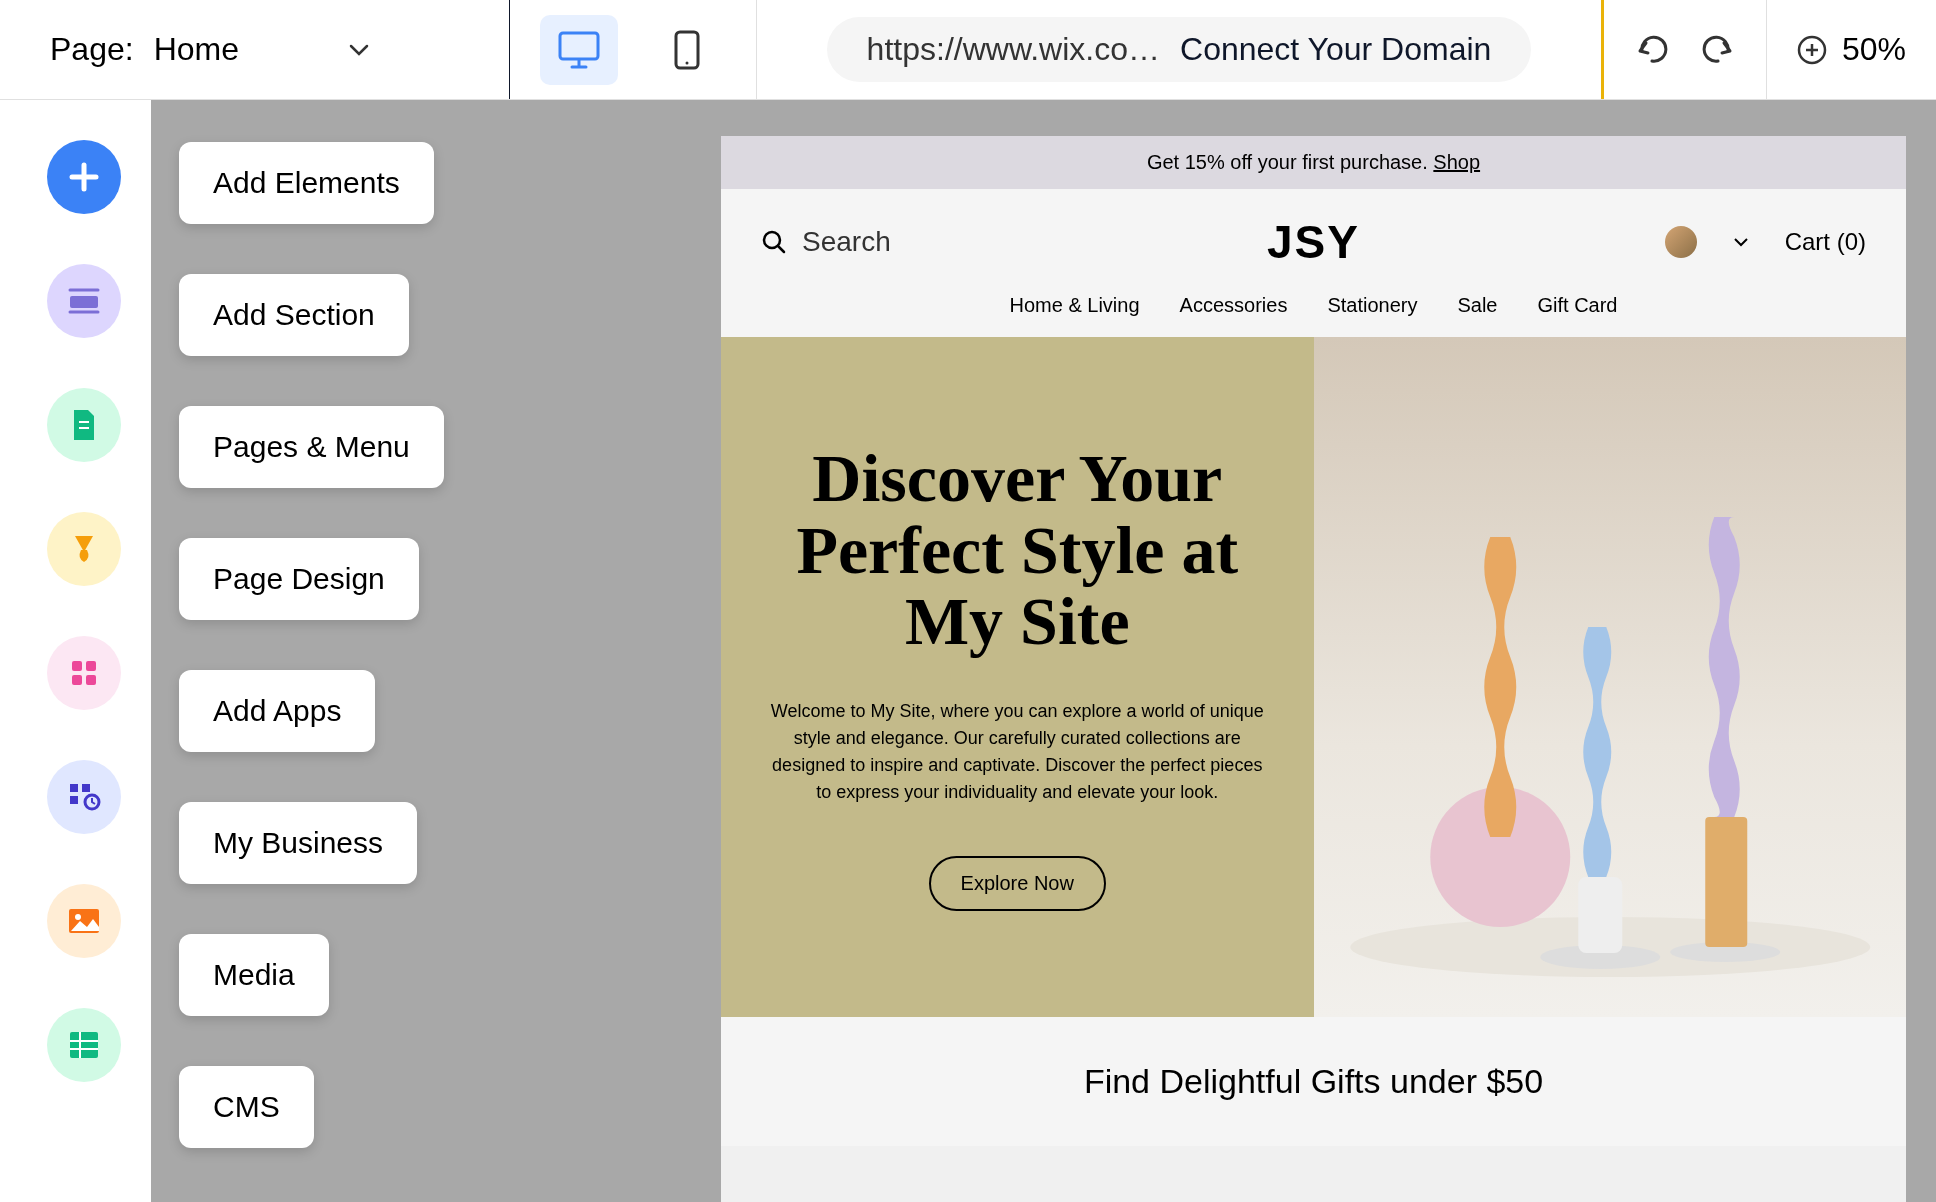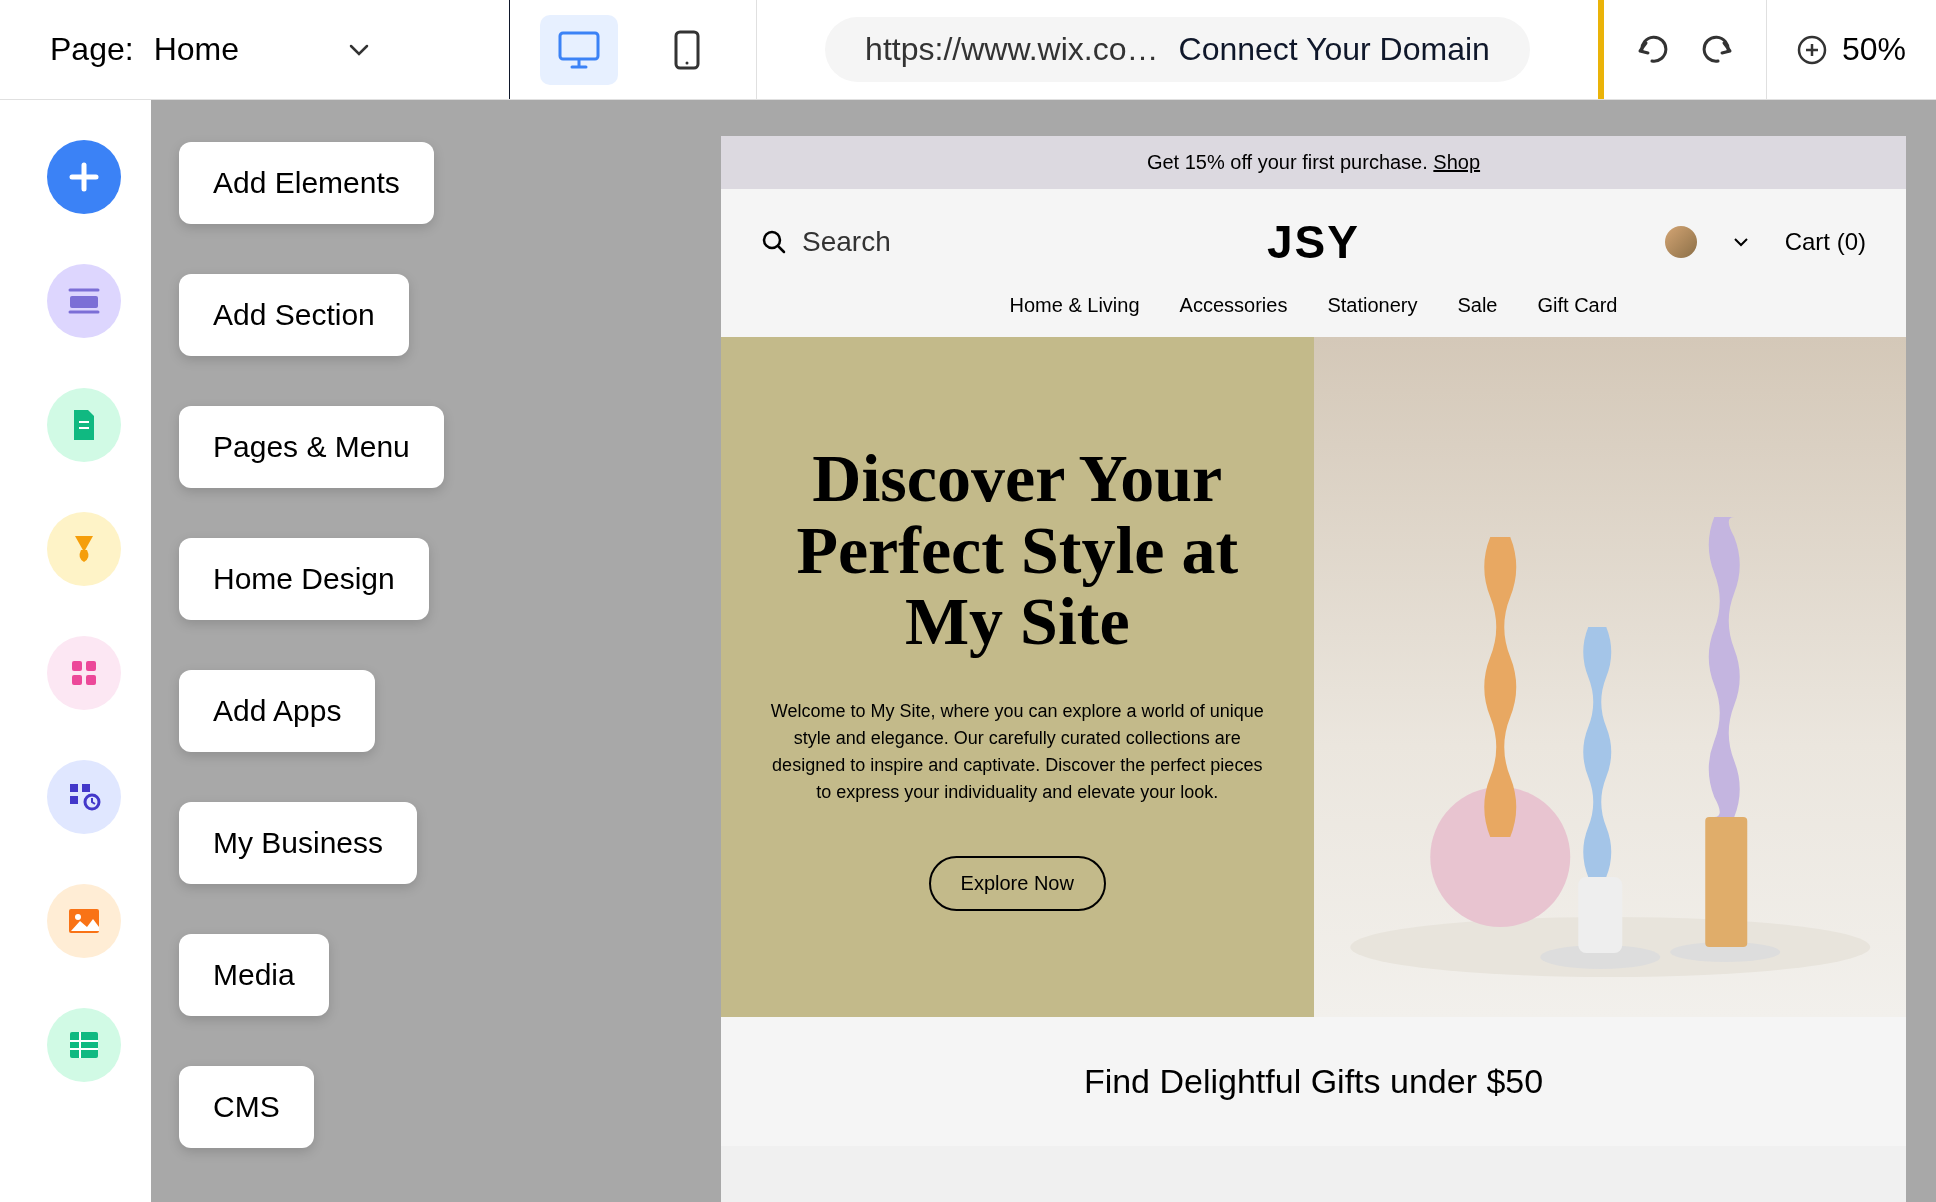--- a/index.html
+++ b/index.html
@@ -69,21 +69,21 @@
     .device-btn.active {
       background: #e7f0ff;
     }
     .url-section {
       flex: 1;
       display: flex;
       align-items: center;
       justify-content: center;
       padding: 0 30px;
       height: 100%;
-      border-right: 6px solid #eab308;
+      border-right: 3px solid #eab308;
     }
     .url-pill {
       background: #f5f5f5;
       border-radius: 40px;
       padding: 14px 40px;
       display: flex;
       align-items: center;
       gap: 20px;
     }
     .url-text {
@@ -393,21 +393,21 @@
         </svg>
     </div>
   </div>
 
   <div class="canvas-area">
 
     <div class="labels-column">
       <div class="label-pill">Add Elements</div>
       <div class="label-pill">Add Section</div>
       <div class="label-pill">Pages &amp; Menu</div>
-      <div class="label-pill">Home Design</div>
+      <div class="label-pill">Page Design</div>
       <div class="label-pill">Add Apps</div>
       <div class="label-pill">My Business</div>
       <div class="label-pill">Media</div>
       <div class="label-pill">CMS</div>
     </div>
 
     <div class="preview">
       <div class="preview-banner">
         <span>Get 15% off your first purchase. </span><a>Shop</a>
       </div>

